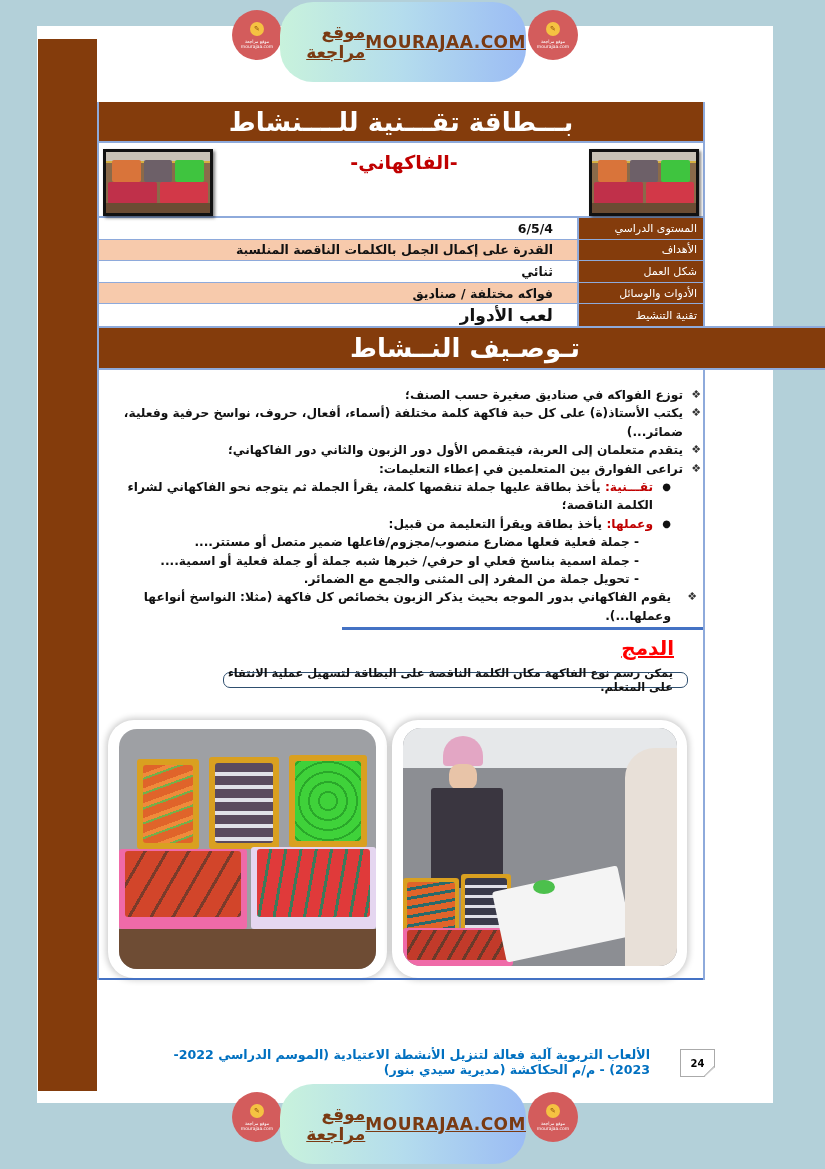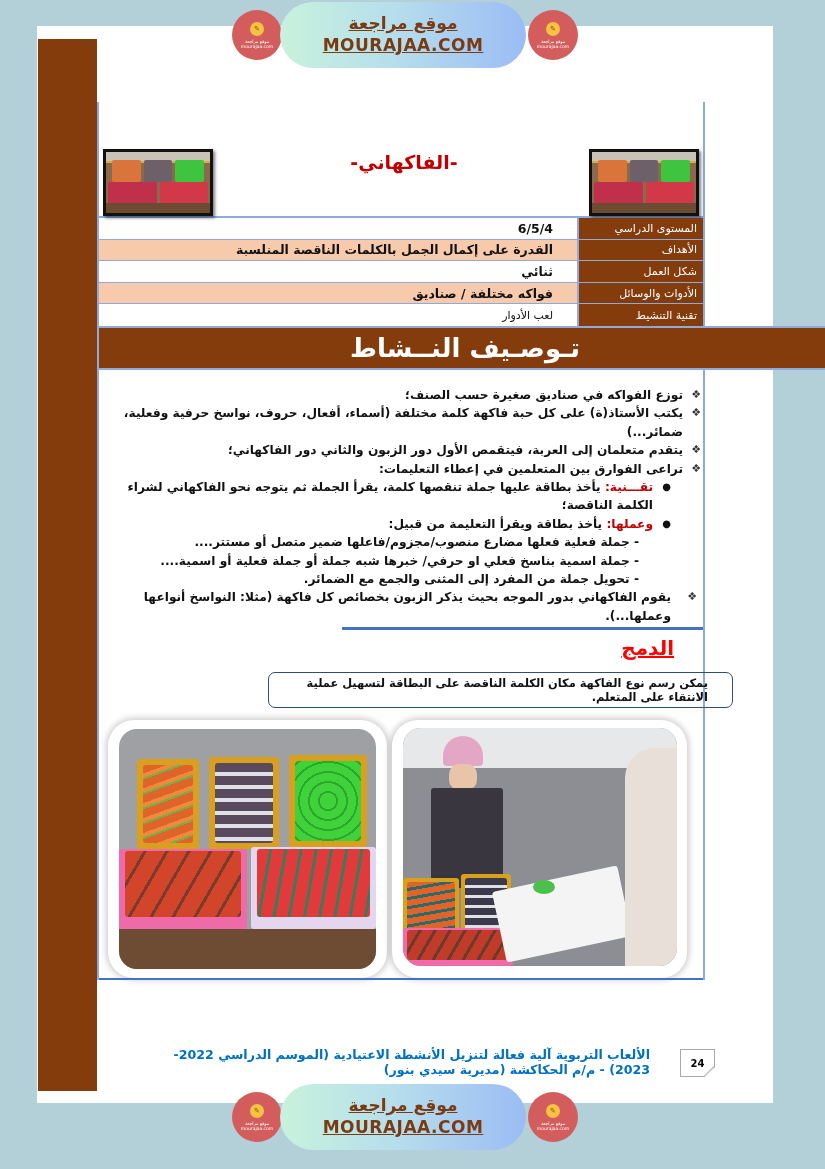--- a/index.html
+++ b/index.html
@@ -15,24 +15,24 @@
   }
   .sidebar {
     position: absolute; left: 38px; top: 39px; width: 59px; height: 1052px;
     background: #843c0c;
   }
   
   .banner { position: absolute; left: 232px; width: 346px; height: 66px; }
   .banner.top { top: 2px; }
   .banner.bottom { top: 1084px; }
   .banner .pill {
-    position: absolute; left: 48px; top: 0; width: 246px; height: 66px;
+    position: absolute; left: 48px; top: 0; width: 246px; height: 80px;
     border-radius: 33px;
     background: linear-gradient(90deg, #c8f2dc 0%, #b4dced 50%, #9bbcf4 100%);
-    display: flex; flex-direction: column; align-items: center; justify-content: center;
+    display: flex; flex-direction: row; align-items: center; justify-content: center;
   }
   .banner .pill .ar {
     direction: rtl; font-family: "DejaVu Sans", sans-serif; font-weight: bold;
     font-size: 17px; color: #7a3a12; text-decoration: underline; line-height: 20px;
   }
   .banner .pill .en {
     font-family: "DejaVu Sans", sans-serif; font-weight: bold; font-size: 17px;
     color: #7a3a12; text-decoration: underline; letter-spacing: 0.5px; line-height: 24px;
   }
   .banner .circle {
@@ -94,21 +94,21 @@
   .info-row .label {
     width: 126px; background: #843c0c; color: #fff; direction: rtl;
     font-size: 11px; padding-right: 6px; display: flex; align-items: center;
     border-left: 2px solid #8eaadb;
   }
   .info-row .value {
     flex: 1; direction: rtl; color: #111; font-weight: bold; font-size: 12.5px;
     padding-right: 24px; display: flex; align-items: center;
   }
   .info-row.peach .value { background: #f7caac; }
-  .info-row .value.small { font-weight: normal; font-size: 11px; }
+  .info-row .value.small { font-weight: bold; font-size: 17px; }
 
   .desc-bar {
     position: absolute; left: 0; top: 224px; width: 732px; height: 44px;
     background: #843c0c; border-top: 2px solid #8eaadb; border-bottom: 2px solid #8eaadb;
     display: flex; align-items: center; justify-content: center;
   }
   .desc-bar span { direction: rtl; color: #fff; font-weight: bold; font-size: 26px; letter-spacing: 1px; }
 
   .desc {
     position: absolute; left: 8px; top: 284px; width: 594px; direction: rtl;
@@ -124,24 +124,24 @@
   .desc .last { padding-right: 0; }
   .desc .last .mk { width: 30px; padding-right: 4px; }
 
   .blue-line { position: absolute; left: 243px; top: 525px; width: 361px; height: 3px; background: #4472c4; }
 
   .merge-title {
     position: absolute; right: 29px; top: 534px; direction: rtl;
     color: #ff0000; font-weight: bold; font-size: 20px; text-decoration: underline;
   }
   .merge-box {
-    position: absolute; left: 124px; top: 570px; width: 465px; height: 36px;
+    position: absolute; left: 124px; top: 570px; width: 465px; height: 16px;
     border: 1.5px solid #2f4f6f; border-radius: 7px;
-    display: flex; align-items: center; direction: rtl; padding-right: 24px;
-    font-size: 11.4px; font-weight: bold; color: #111; margin-left: 45px;
+    display: flex; align-items: center; direction: rtl; padding-right: 14px;
+    font-size: 11.4px; font-weight: bold; color: #111;
   }
   .photo-frame {
     position: absolute; top: 618px; background: #fff; border-radius: 26px;
     box-shadow: 0 0 6px 2px rgba(0,0,0,0.2); overflow: hidden;
   }
   .photo-frame.left { left: 9px; width: 279px; height: 258px; }
   .photo-frame.right { left: 293px; width: 295px; height: 258px; }
   .photo { position: absolute; border-radius: 18px; overflow: hidden; }
   .photo-frame.left .photo { left: 11px; top: 9px; width: 257px; height: 240px; background: #9ea0a4; }
   .photo-frame.right .photo { left: 11px; top: 8px; width: 274px; height: 238px; background: #8c8e93; }
@@ -178,20 +178,23 @@
     <div class="ar">موقع مراجعة</div>
     <div class="en">MOURAJAA.COM</div>
   </div>
   <div class="circle right">
     <div class="badge">✎</div>
     <div class="mini">موقع مراجعة mourajaa.com</div>
   </div>
 </div>
 
 <div class="card">
+  <div class="title-bar">
+    <span>بـــطاقة تقـــنية للــــنشاط</span>
+  </div>
 
   <div class="fruit-row">
     <div class="thumb left">
       <div class="t-top">
           <div style="background:#d9743a"></div>
           <div style="background:#6d6068"></div>
           <div style="background:#3fc43f"></div>
         </div>
       <div class="t-bot">
           <div style="background:#c0304a"></div>

